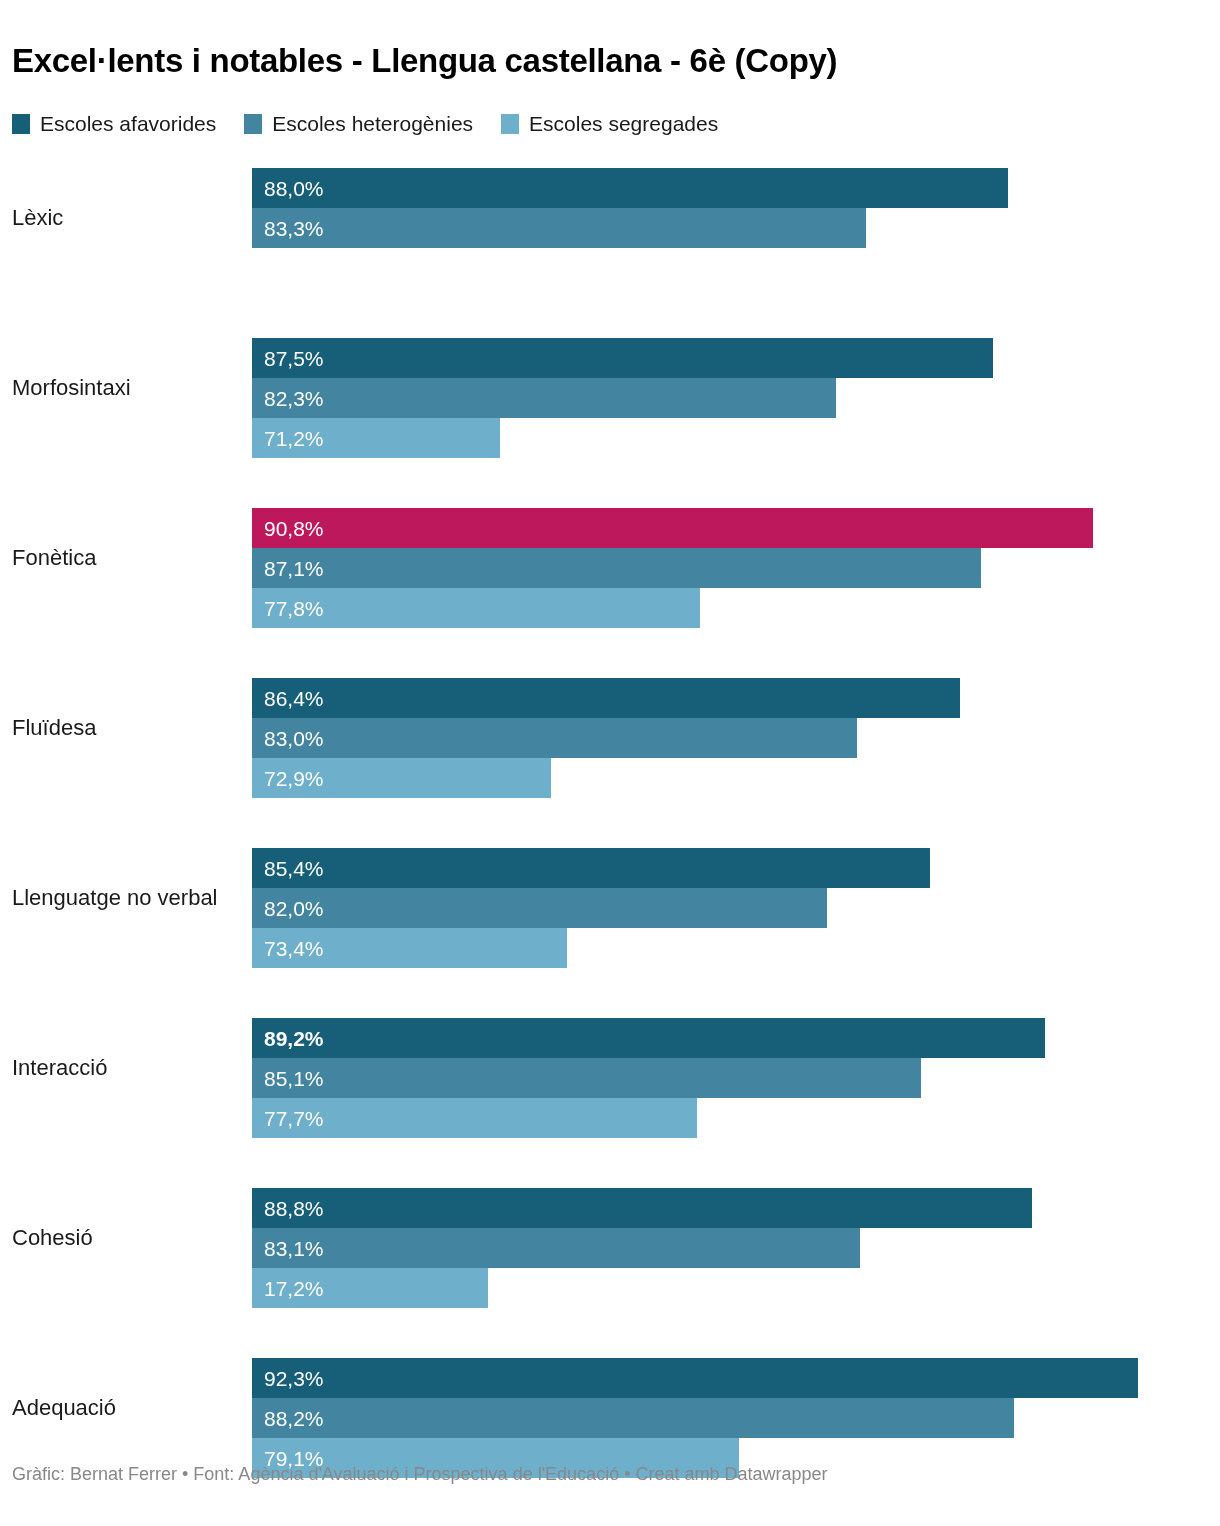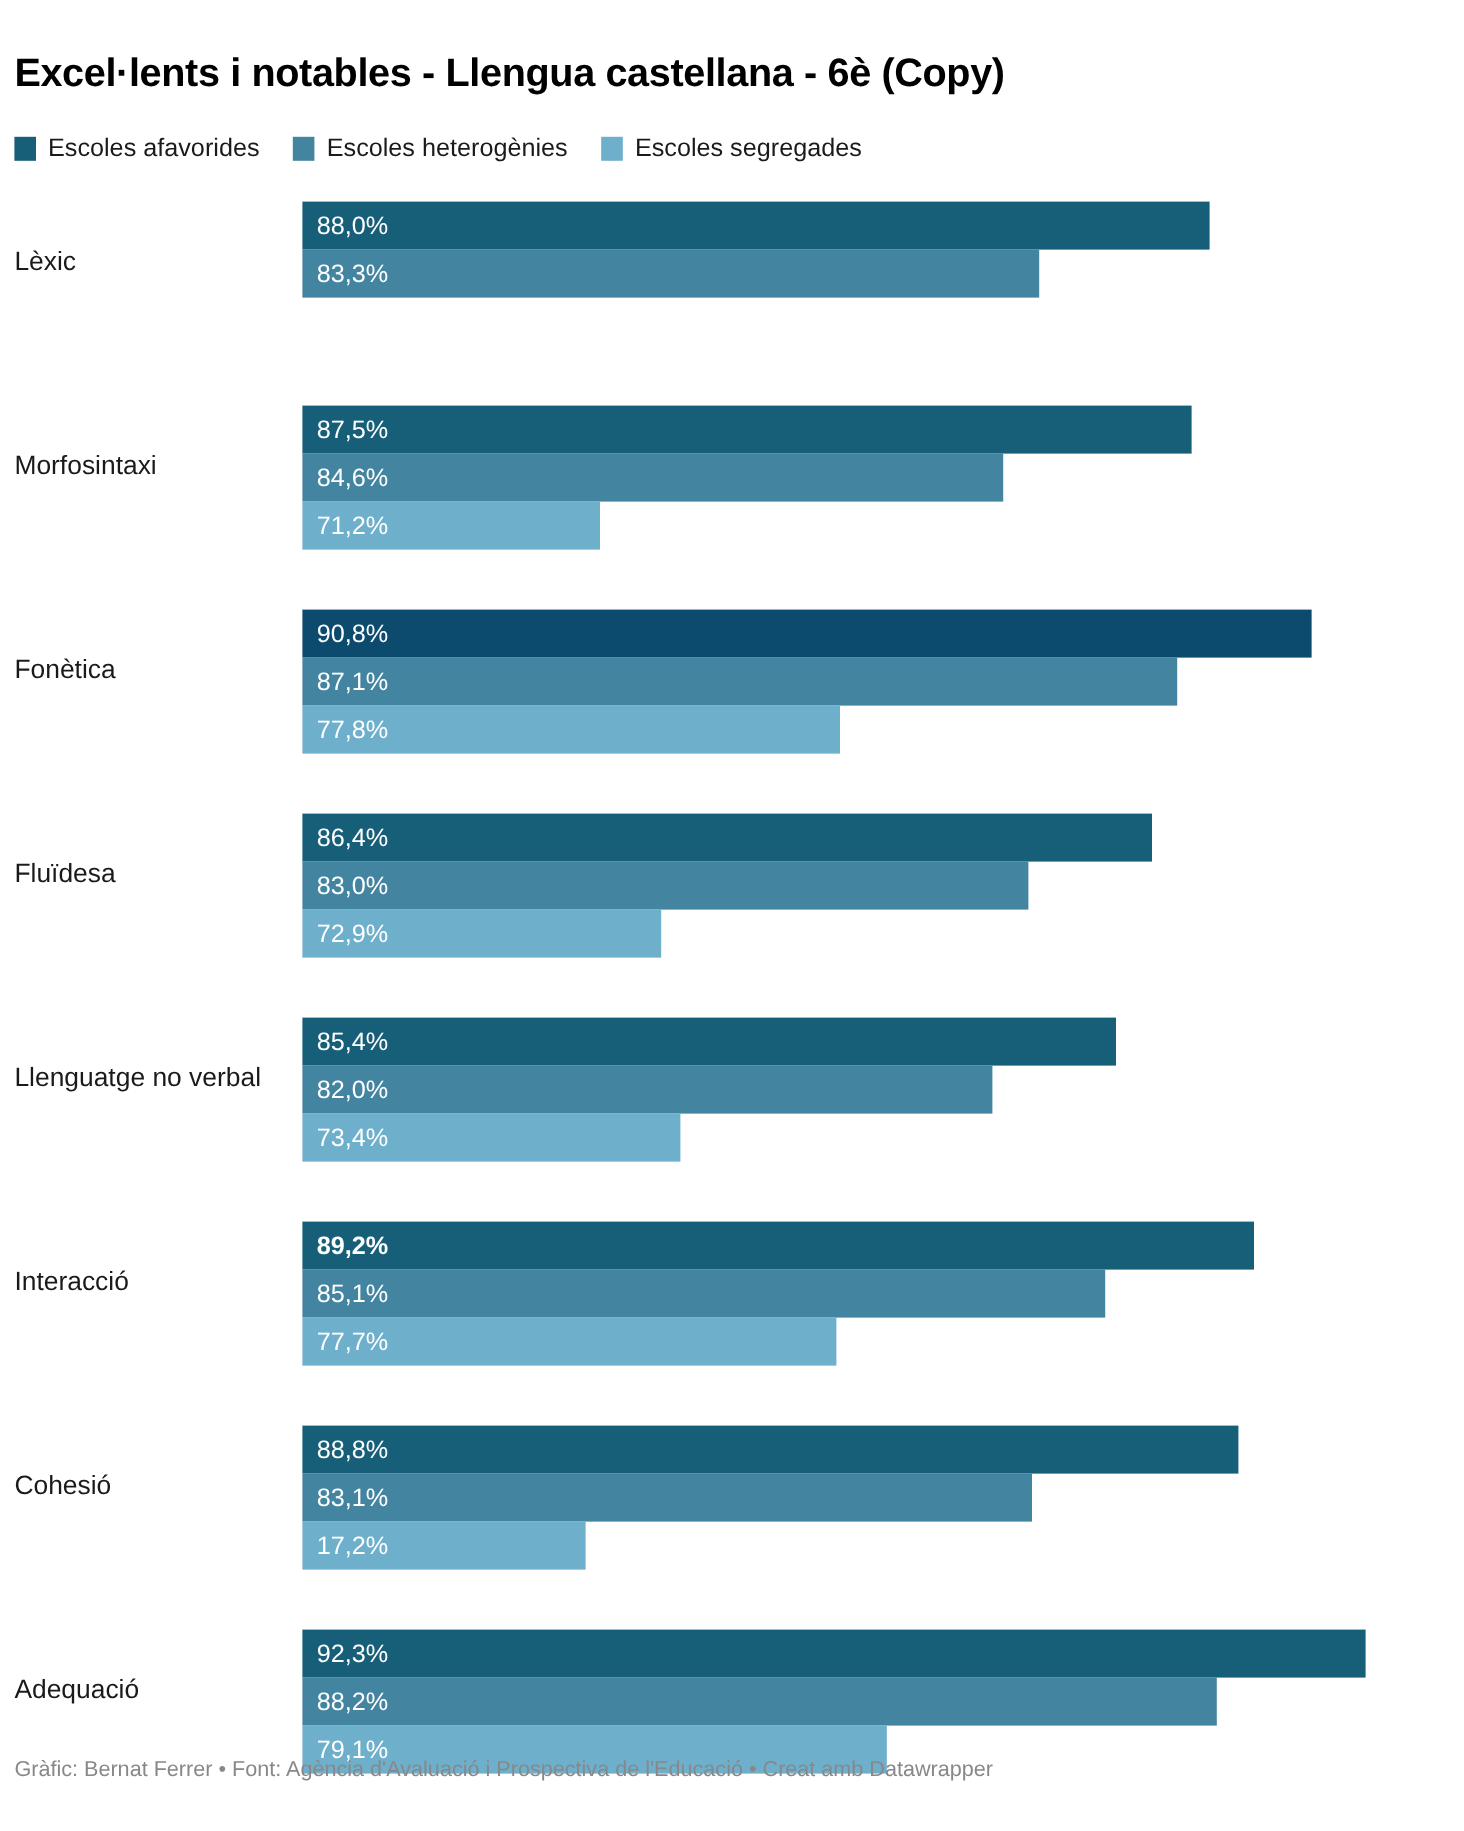--- a/index.html
+++ b/index.html
@@ -165,35 +165,35 @@
       <div class="group">
         <div class="group-label">Morfosintaxi</div>
         <div class="bars">
           <div class="bar-row">
             <div class="bar" title="Escoles afavorides — Morfosintaxi" style="width: 741.125px; background: rgb(23, 95, 121);">
               <span class="bar-value">87,5%</span>
             </div>
           </div>
           <div class="bar-row">
             <div class="bar" title="Escoles heterogènies — Morfosintaxi" style="width: 583.825px; background: rgb(67, 132, 160);">
-              <span class="bar-value">84,6%</span>
+              <span class="bar-value">82,3%</span>
             </div>
           </div>
           <div class="bar-row">
             <div class="bar" title="Escoles segregades — Morfosintaxi" style="width: 248.05px; background: rgb(110, 175, 204);">
               <span class="bar-value">71,2%</span>
             </div>
           </div>
         </div>
       </div>
       <div class="group">
         <div class="group-label">Fonètica</div>
         <div class="bars">
           <div class="bar-row">
-            <div class="bar" title="Escoles afavorides — Fonètica" style="width: 840.95px; background: #0c4a6e;">
+            <div class="bar" title="Escoles afavorides — Fonètica" style="width: 840.95px; background: #be185d;">
               <span class="bar-value">90,8%</span>
             </div>
           </div>
           <div class="bar-row">
             <div class="bar" title="Escoles heterogènies — Fonètica" style="width: 729.025px; background: rgb(67, 132, 160);">
               <span class="bar-value">87,1%</span>
             </div>
           </div>
           <div class="bar-row">
             <div class="bar" title="Escoles segregades — Fonètica" style="width: 447.7px; background: rgb(110, 175, 204);">

